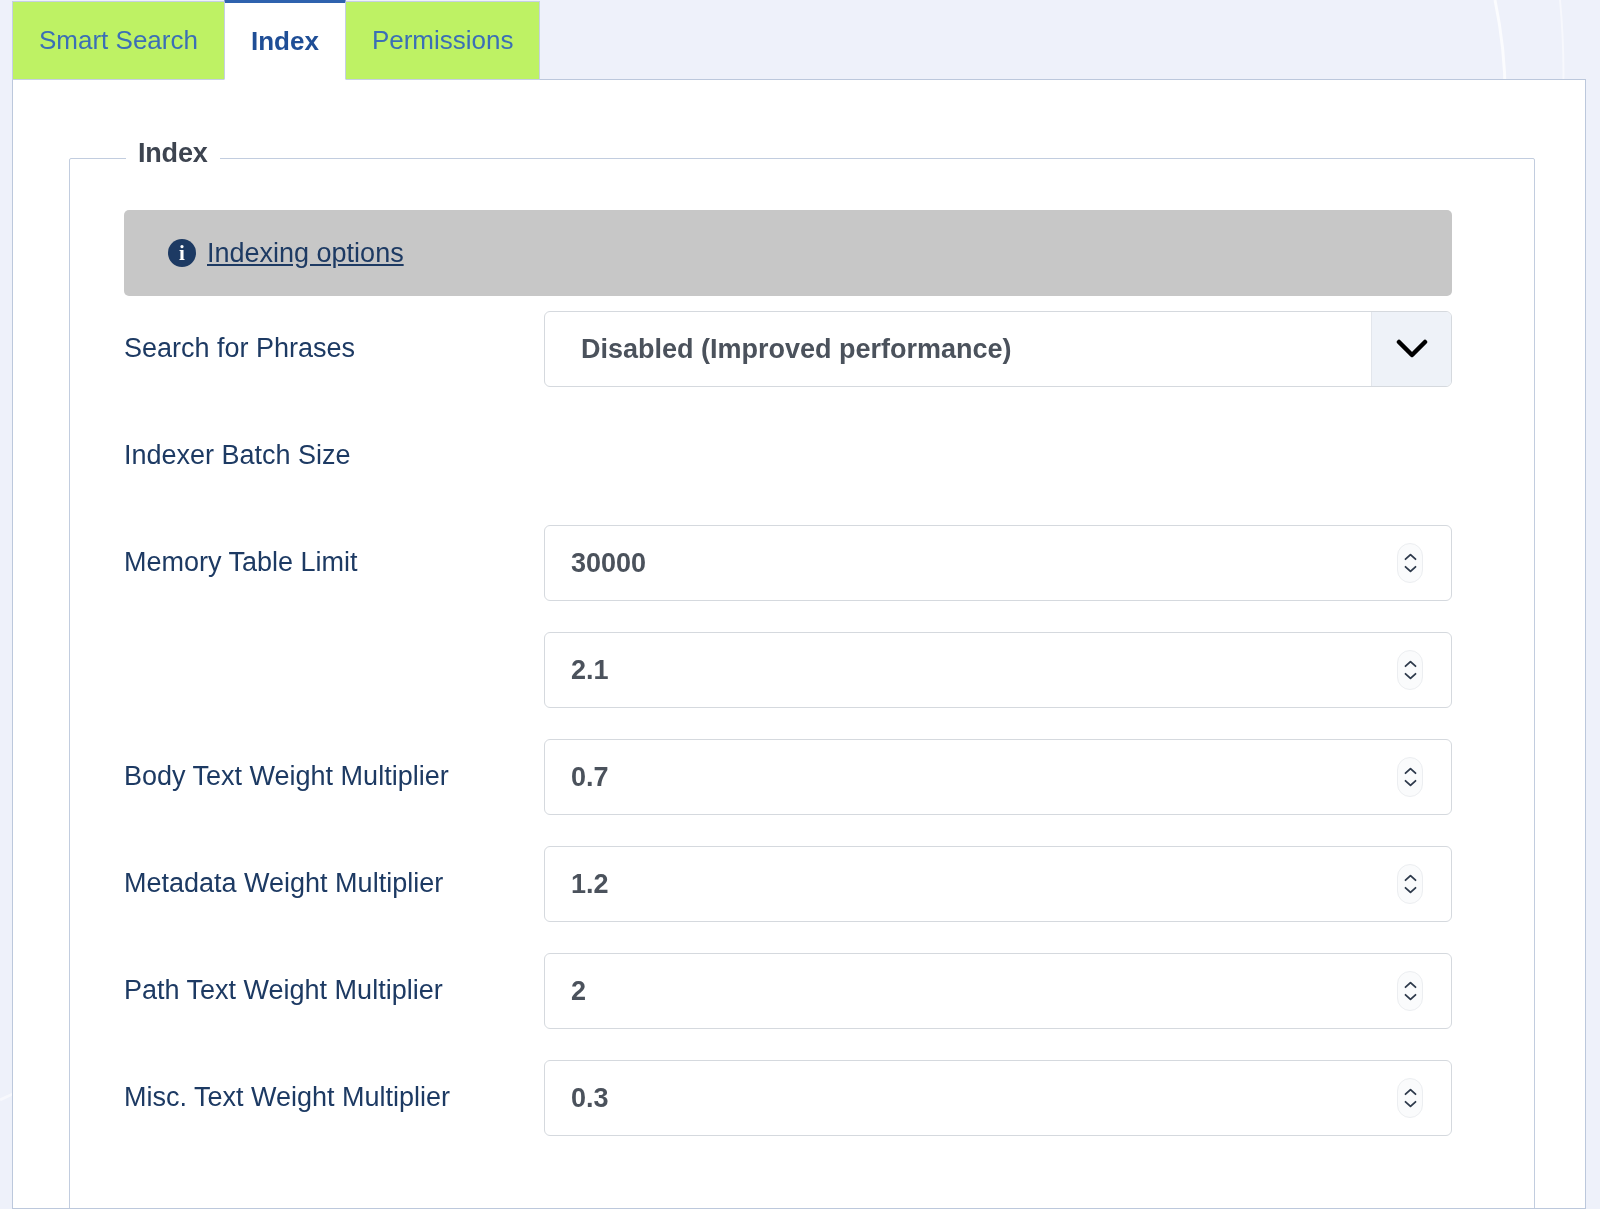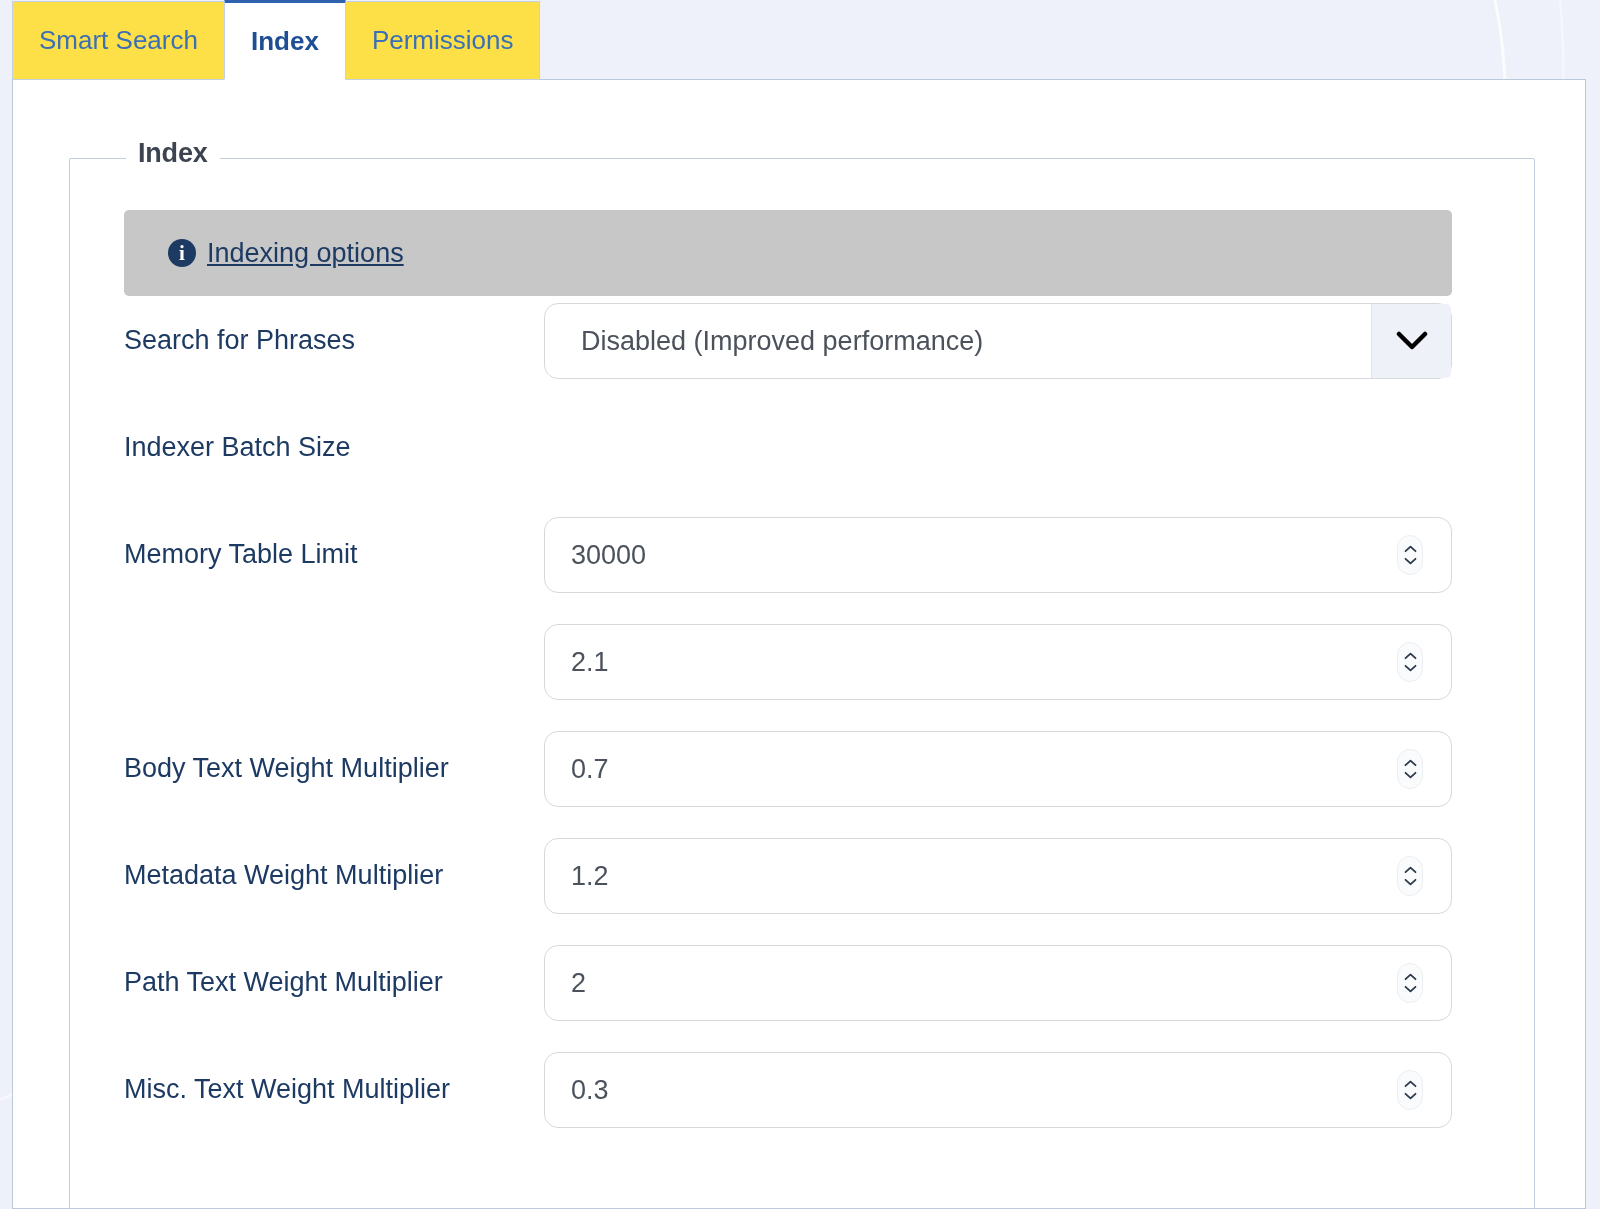--- a/index.html
+++ b/index.html
@@ -23,21 +23,21 @@
     display:flex; align-items:flex-end;
     padding-left:12px;
   }
   .tab {
     position:relative;
     height:79px;
     padding:0 26px;
     display:flex; align-items:center; justify-content:center;
     font-size:26px;
     color:#3b6fb6;
-    background:#fde047;
+    background:#bef264;
     border:1px solid #c5d0e2;
     border-bottom:1px solid #c5d0e2;
     margin-right:-1px;
     cursor:pointer;
     white-space:nowrap;
   }
   .tab.active {
     background:#ffffff;
     color:#1f4e96;
     font-weight:bold;
@@ -103,42 +103,42 @@
   }
   #info-text {
     font-size:27px;
     color:#1d3a63;
     text-decoration:underline;
   }
 
   
   #form {
     position:absolute;
-    left:54px; top:144px;
+    left:54px; top:152px;
     width:1392px;
   }
   .row {
     position:relative;
     height:107px;
   }
   .row-label {
     position:absolute;
     left:0; top:22px;
     font-size:27px;
     color:#1d3a63;
     white-space:nowrap;
   }
   .control {
     position:absolute;
     left:420px; top:0;
     width:908px; height:76px;
     background:#ffffff;
     border:1px solid #d5d9de;
-    border-radius:14px;
-    display:flex; align-items:center;
+    border-radius:6px;
+    display:flex; align-items:center;font-weight:bold;
   }
   .control .value {
     font-size:27px;
     color:#4b525c;
     padding-left:26px;
     flex:1 1 auto;
     white-space:nowrap;
     overflow:hidden;
   }
   .control.select .value { padding-left:36px; }

